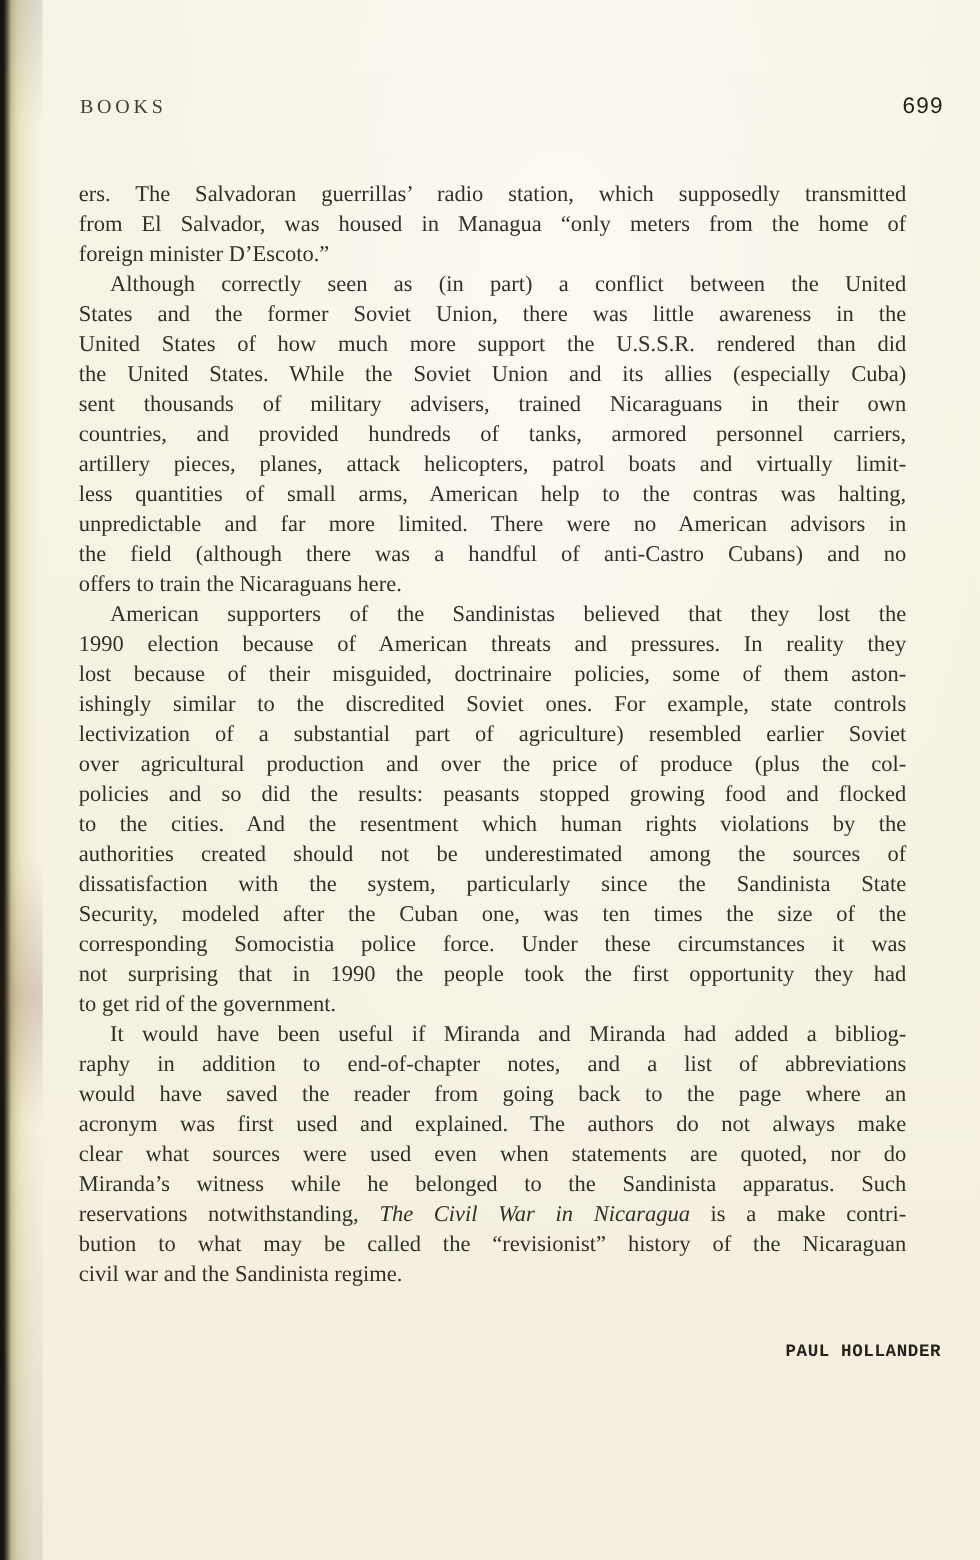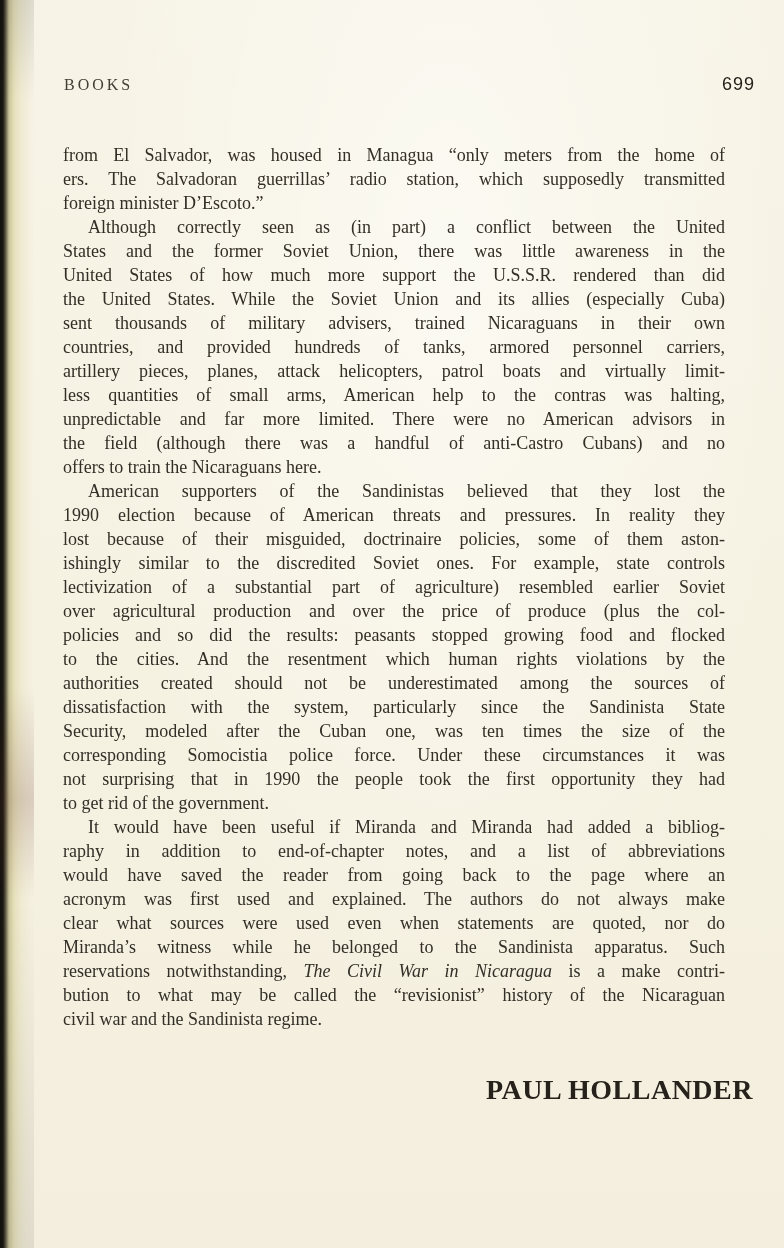--- a/index.html
+++ b/index.html
@@ -75,42 +75,42 @@
     text-align-last: justify;
     white-space: normal;
   }
   .line.last { text-align-last: left; }
   .line.indent { text-indent: 25px; }
   .italic { font-style: italic; }
   .signature {
     position: absolute;
     right: 61px;
     top: 1074px;
-    font-family: Liberation Serif, serif;
+    font-family: Liberation Mono, monospace;
     font-weight: 700;
-    font-size: 28px;
+    font-size: 14px;
     letter-spacing: 0.5px;
     color: #26221b;
   }
 </style>
 </head>
 <body>
 
 <div class="page">
   <div class="page-edge"></div>
 
   <div class="running-header">
     <span class="section-label">BOOKS</span>
     <span class="page-number">699</span>
   </div>
 
   <div class="body-text">
       <div class="para">
+        <div class="line"><span>ers. The Salvadoran guerrillas’ radio station, which supposedly transmitted</span></div>
         <div class="line"><span>from El Salvador, was housed in Managua “only meters from the home of</span></div>
-        <div class="line"><span>ers. The Salvadoran guerrillas’ radio station, which supposedly transmitted</span></div>
         <div class="line last"><span>foreign minister D’Escoto.”</span></div>
       </div>
       <div class="para">
         <div class="line indent"><span>Although correctly seen as (in part) a conflict between the United</span></div>
         <div class="line"><span>States and the former Soviet Union, there was little awareness in the</span></div>
         <div class="line"><span>United States of how much more support the U.S.S.R. rendered than did</span></div>
         <div class="line"><span>the United States. While the Soviet Union and its allies (especially Cuba)</span></div>
         <div class="line"><span>sent thousands of military advisers, trained Nicaraguans in their own</span></div>
         <div class="line"><span>countries, and provided hundreds of tanks, armored personnel carriers,</span></div>
         <div class="line"><span>artillery pieces, planes, attack helicopters, patrol boats and virtually limit-</span></div>

